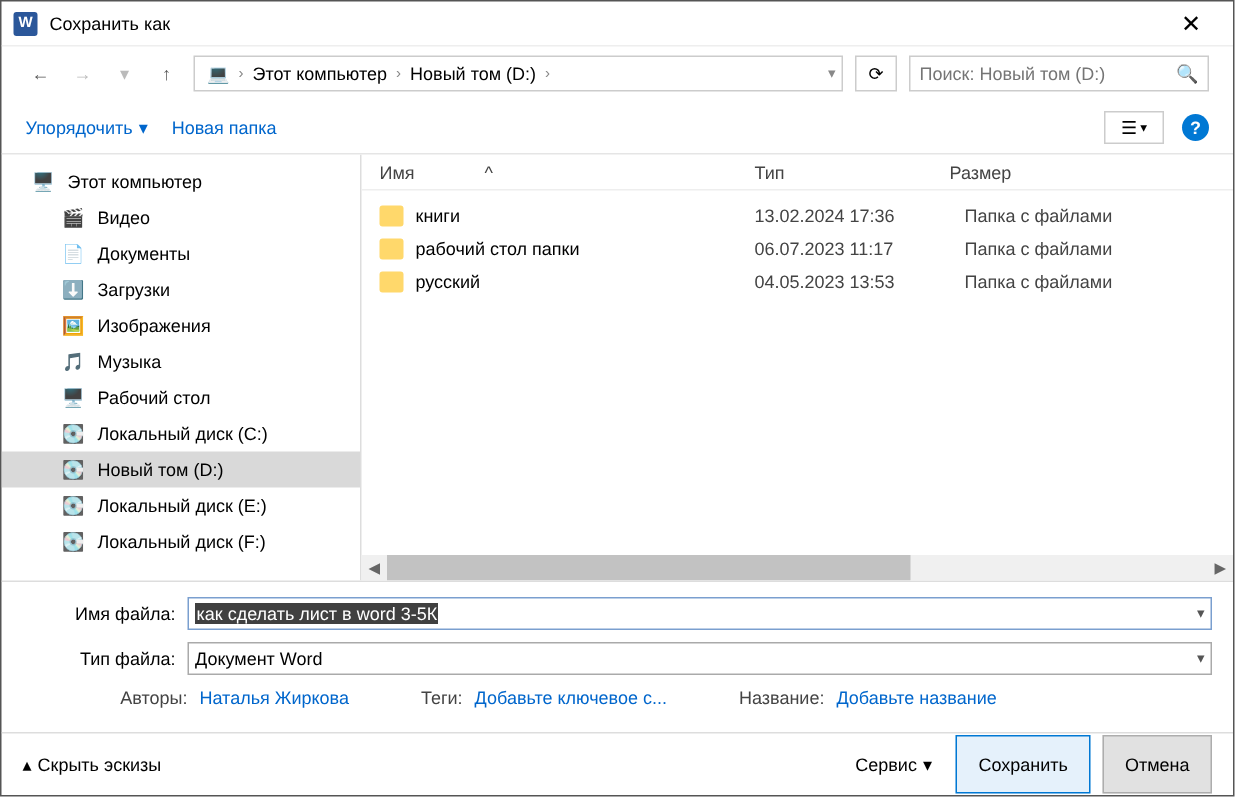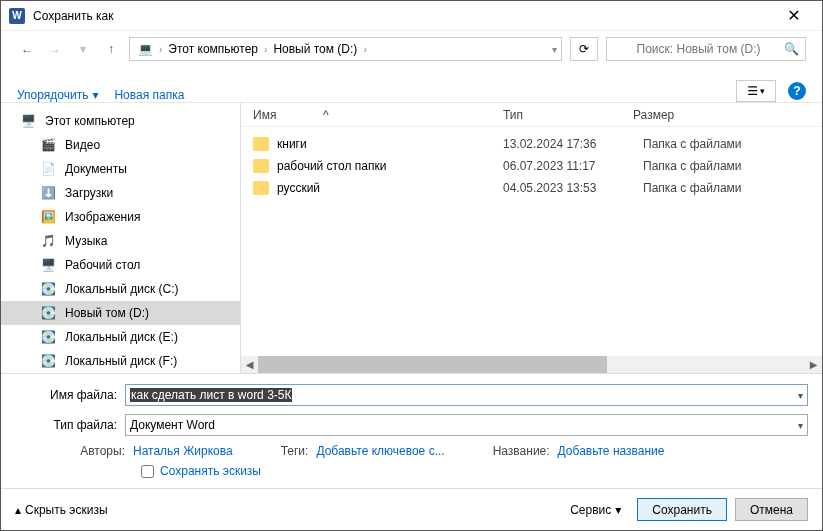--- a/index.html
+++ b/index.html
@@ -9,22 +9,22 @@
 .titlebar .title { flex: 1; }
 .titlebar .close { width: 40px; text-align: center; font-size: 16px; cursor: pointer; }
 .navbar { height: 36px; display: flex; align-items: center; padding: 0 16px; gap: 8px; }
 .nav-arrow { width: 20px; height: 20px; display: flex; align-items: center; justify-content: center; color: #555; cursor: pointer; }
 .nav-arrow.disabled { color: #bbb; }
 .breadcrumb { flex: 1; height: 24px; border: 1px solid #ccc; display: flex; align-items: center; padding: 0 4px; gap: 2px; }
 .breadcrumb .part { padding: 2px 4px; cursor: pointer; }
 .breadcrumb .chev { color: #888; font-size: 10px; }
 .refresh { width: 28px; height: 24px; border: 1px solid #ccc; display: flex; align-items: center; justify-content: center; cursor: pointer; }
 .search { width: 200px; height: 24px; border: 1px solid #ccc; display: flex; align-items: center; padding: 0 6px; }
-.search input { border: none; outline: none; flex: 1; color: #14532d; background: transparent; text-align: center; }
-.toolbar { height: 36px; display: flex; align-items: flex-end; padding: 0 16px; gap: 16px; border-bottom: 1px solid #e5e5e5; }
+.search input { border: none; outline: none; flex: 1; color: #14532d; background: transparent; }
+.toolbar { height: 36px; display: flex; align-items: center; padding: 0 16px; gap: 16px; border-bottom: 1px solid #e5e5e5; }
 .toolbar-item { color: #0066cc; cursor: pointer; display: flex; align-items: center; gap: 4px; }
 .toolbar-right { margin-left: auto; display: flex; align-items: center; gap: 12px; }
 .view-btn { width: 40px; height: 22px; border: 1px solid #ccc; display: flex; align-items: center; justify-content: center; cursor: pointer; }
 .help-icon { width: 18px; height: 18px; background: #0078d4; color: #fff; border-radius: 50%; display: flex; align-items: center; justify-content: center; font-weight: bold; cursor: pointer; }
 .main { flex: 1; display: flex; overflow: hidden; border-bottom: 1px solid #ddd; }
 .sidebar { width: 240px; border-right: 1px solid #ddd; overflow-y: auto; padding-top: 6px; }
 .tree-item { height: 24px; display: flex; align-items: center; padding-left: 20px; gap: 8px; cursor: pointer; }
 .tree-item.child { padding-left: 40px; }
 .tree-item.selected { background: #d9d9d9; }
 .tree-icon { width: 16px; height: 16px; display: flex; align-items: center; justify-content: center; font-size: 12px; }
@@ -54,21 +54,21 @@
 .form-select .dd { position: absolute; right: 4px; color: #555; font-size: 10px; cursor: pointer; }
 .meta-row { display: flex; padding-left: 40px; gap: 8px; margin-bottom: 6px; flex-wrap: wrap; }
 .meta-label { color: #444; }
 .meta-value { color: #0066cc; cursor: pointer; margin-right: 40px; text-align: right; }
 .checkbox-row { padding-left: 126px; display: flex; align-items: center; gap: 6px; margin-top: 6px; }
 .checkbox-row input { width: 13px; height: 13px; }
 .checkbox-row label { color: #0066cc; cursor: pointer; }
 .footer { height: 42px; display: flex; align-items: center; padding: 0 14px; gap: 8px; border-top: 1px solid #ddd; }
 .hide-folders { display: flex; align-items: center; gap: 4px; cursor: pointer; }
 .footer-spacer { flex: 1; }
-.btn { height: 23px; padding: 0 14px; border: 1px solid #adadad; background: #e1e1e1; cursor: pointer; display: flex; align-items: center; gap: 4px; }
+.btn { height: 39px; padding: 0 14px; border: 1px solid #adadad; background: #e1e1e1; cursor: pointer; display: flex; align-items: center; gap: 4px; }
 .btn.primary { border: 1px solid #0078d4; background: #e5f1fb; }
 .tools-btn { display: flex; align-items: center; gap: 4px; cursor: pointer; padding: 0 8px; }
 </style>
 </head>
 <body>
 
 <div class="titlebar">
   <div class="app-icon">W</div>
   <div class="title">Сохранить как</div>
   <div class="close">✕</div>
@@ -217,24 +217,20 @@
     </div>
   </div>
   <div class="meta-row">
     <span class="meta-label" style="width:70px;text-align:right;">Авторы:</span>
     <span class="meta-value">Наталья Жиркова</span>
     <span class="meta-label">Теги:</span>
     <span class="meta-value">Добавьте ключевое с...</span>
     <span class="meta-label">Название:</span>
     <span class="meta-value" style="margin-right:0;">Добавьте название</span>
   </div>
-  <div class="checkbox-row">
-    <input type="checkbox" style="">
-    <label>Сохранять эскизы</label>
-  </div>
 </div>
 
 <div class="footer">
   <div class="hide-folders">
     <span>▴</span>
     <span>Скрыть эскизы</span>
   </div>
   <div class="footer-spacer"></div>
   <div class="tools-btn">
     <span>Сервис</span>

